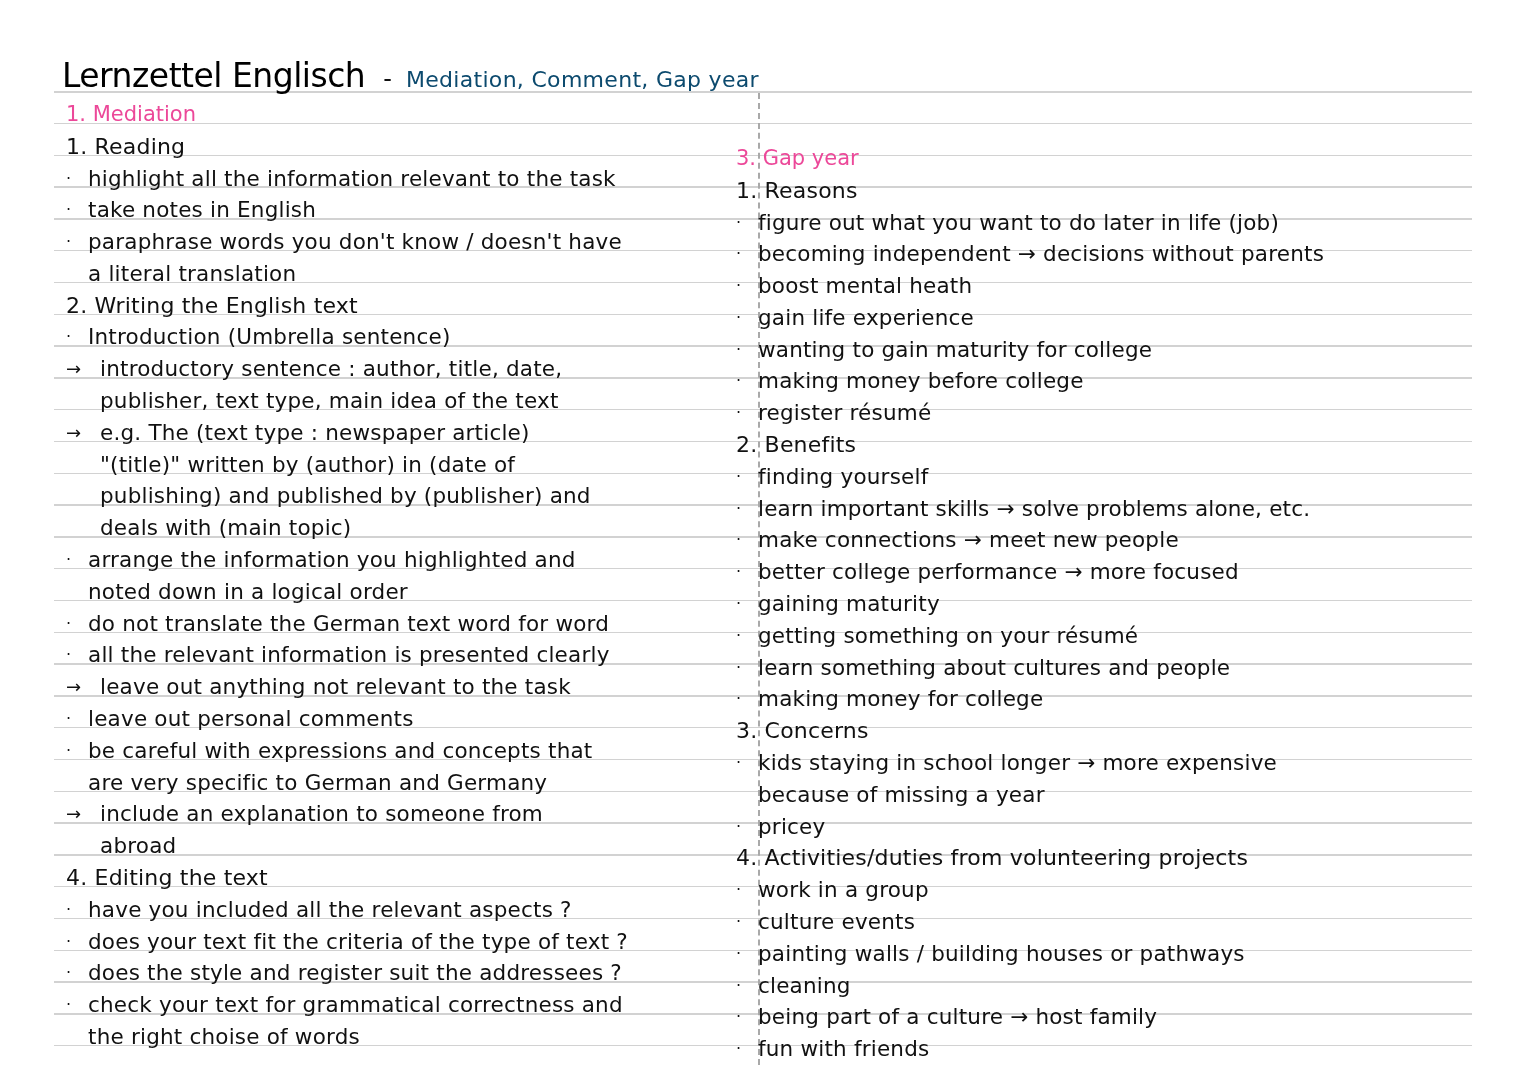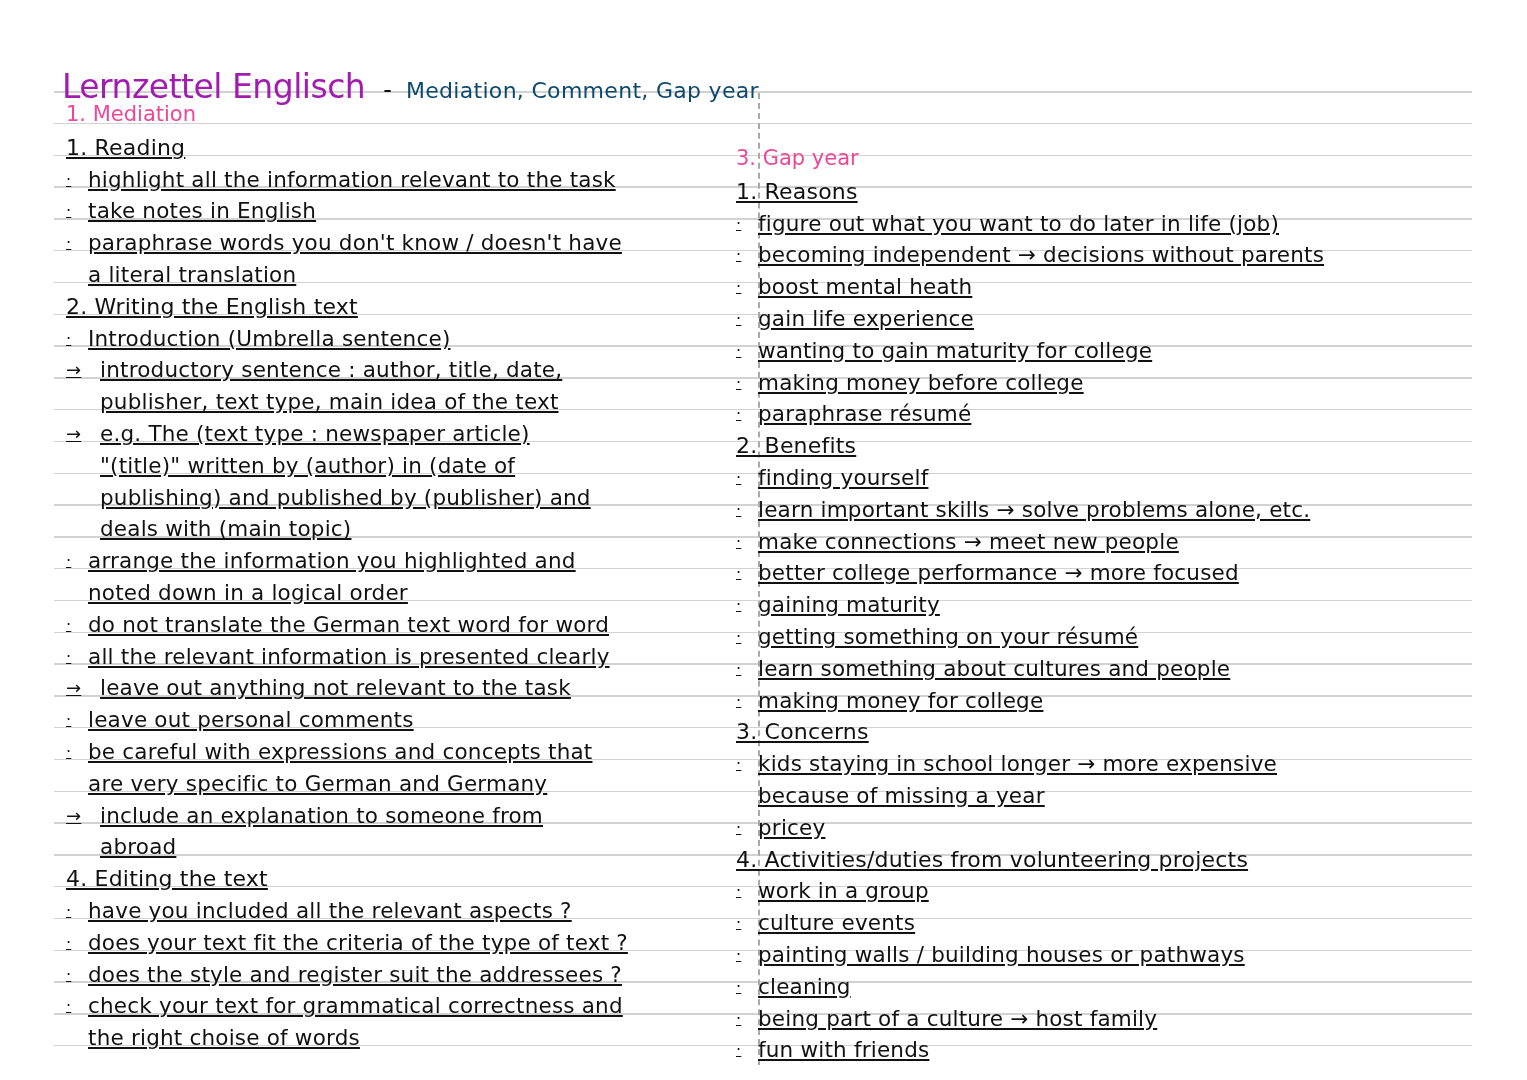--- a/index.html
+++ b/index.html
@@ -47,23 +47,22 @@
     left: 62px;
     top: 56px;
     height: 40px;
     display: flex;
     align-items: baseline;
     white-space: nowrap;
   }
   .title {
     font-family: "DejaVu Sans", sans-serif;
     font-size: 33px;
-    color: #a21caf;
+    color: #000000;
     letter-spacing: -0.5px;
-    margin-top: 11px;
   }
   .title-sep {
     font-size: 24px;
     margin: 0 14px 0 18px;
     color: #111;
   }
   .subtitle {
     font-size: 22px;
     color: #0c4a6e;
     letter-spacing: 0.3px;
@@ -81,23 +80,22 @@
     font-size: 21px;
     color: #ec4899;
     white-space: nowrap;
   }
   .row {
     height: 31.8px;
     line-height: 34px;
     font-size: 21.5px;
     white-space: nowrap;
     display: flex;
-    align-items: flex-start;
+    align-items: center;
     letter-spacing: 0.2px;
-    text-decoration: underline;
   }
   .row .marker {
     display: inline-block;
     width: 22px;
     flex: 0 0 22px;
     text-align: left;
     font-size: 16px;
   }
   .row.arrow .marker { width: 34px; flex-basis: 34px; font-size: 18px; }
   .row.cont .marker { width: 22px; }
@@ -266,21 +264,21 @@
         <div class="row bullet">
           <span class="marker">·</span>
           <span class="text">wanting to gain maturity for college</span>
         </div>
         <div class="row bullet">
           <span class="marker">·</span>
           <span class="text">making money before college</span>
         </div>
         <div class="row bullet">
           <span class="marker">·</span>
-          <span class="text">paraphrase résumé</span>
+          <span class="text">register résumé</span>
         </div>
         <div class="row heading">
           <span class="marker"></span>
           <span class="text">2. Benefits</span>
         </div>
         <div class="row bullet">
           <span class="marker">·</span>
           <span class="text">finding yourself</span>
         </div>
         <div class="row bullet">

